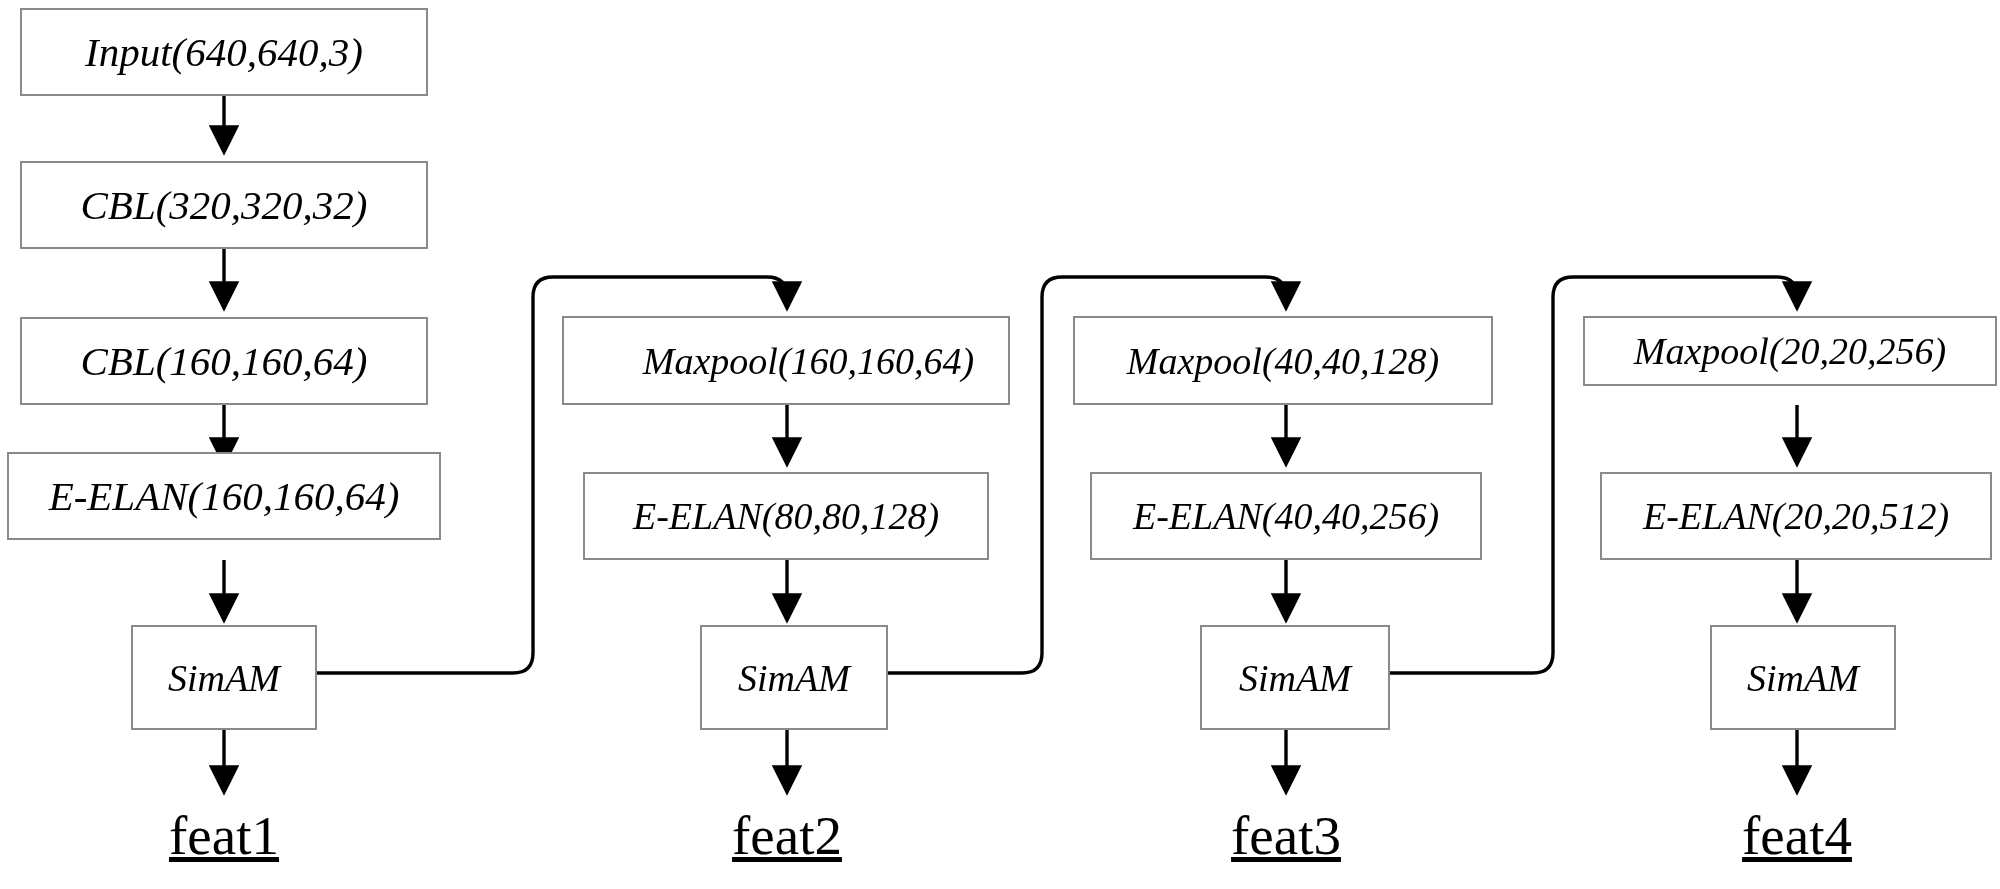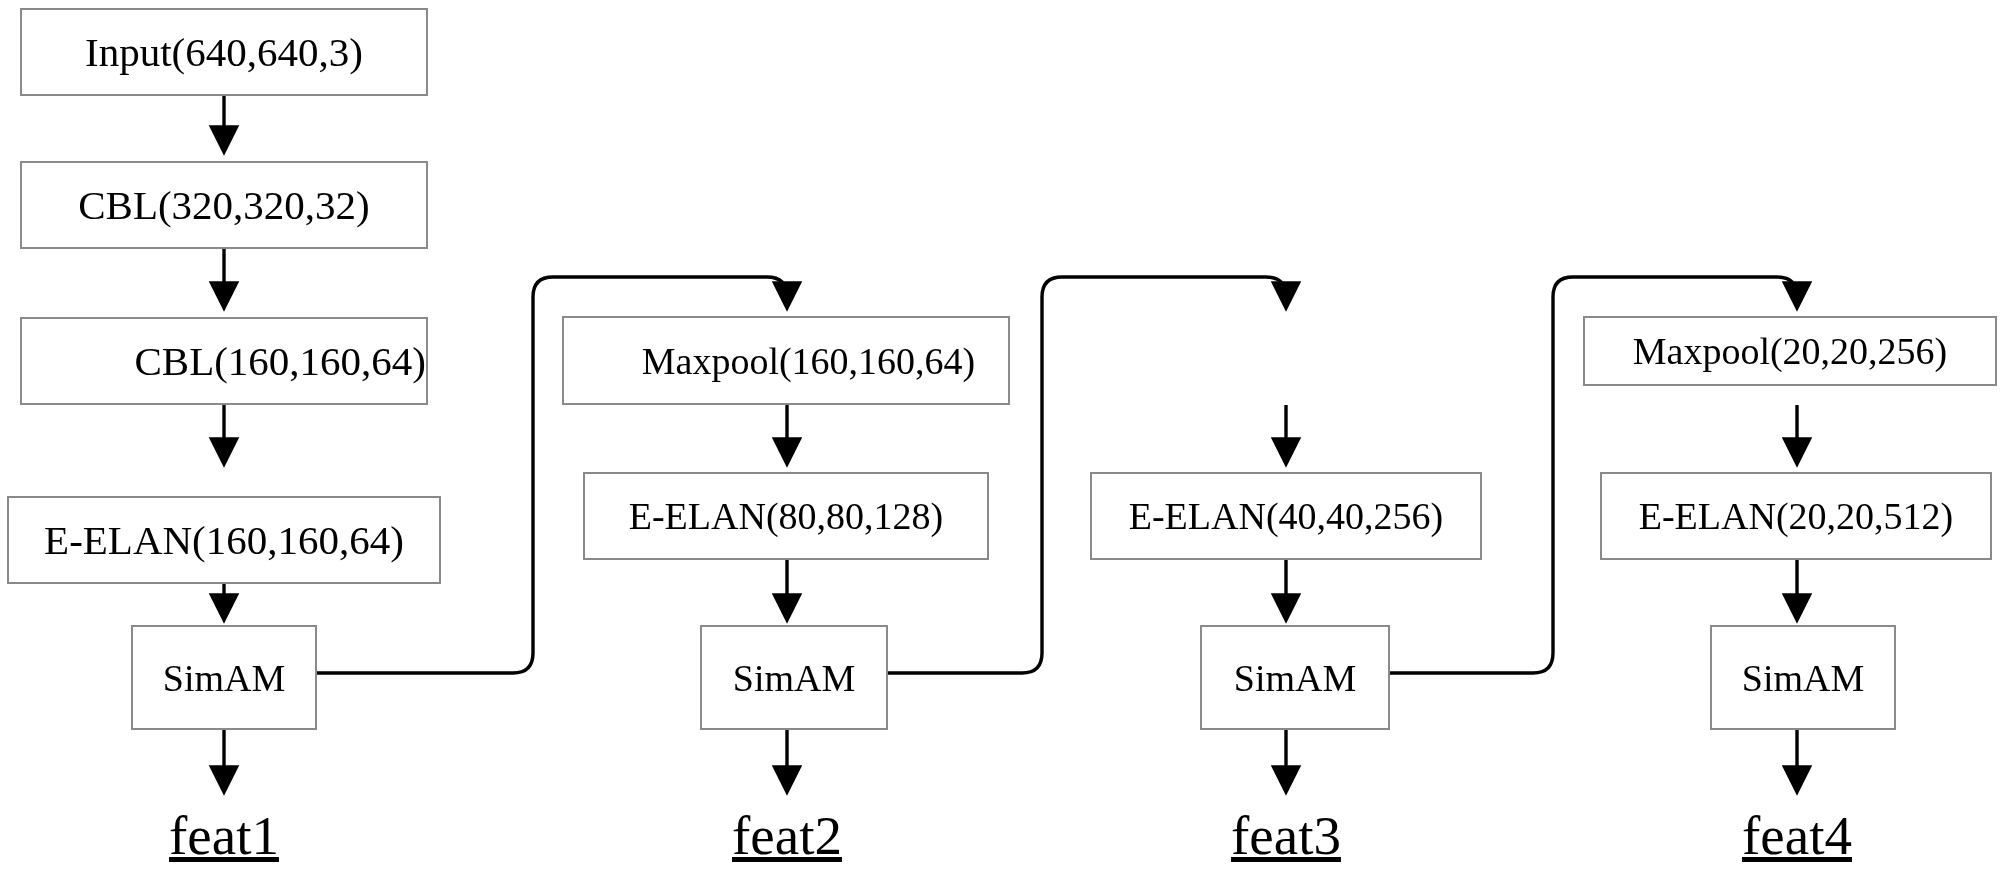--- a/index.html
+++ b/index.html
@@ -6,21 +6,21 @@
   body{width:2000px;height:889px;overflow:hidden;font-family:"Liberation Serif",serif;}
   #stage{position:relative;width:2000px;height:889px;background:#fff;}
   svg.diagram{position:absolute;left:0;top:0;width:2000px;height:889px;}
   .nodebox{
     position:absolute;box-sizing:border-box;
     background:#ffffff;border:2px solid #8a8a8a;
     display:flex;align-items:center;justify-content:center;
     color:#000;font-family:"Liberation Serif",serif;
     line-height:1;white-space:nowrap;
   }
-  .nodebox .lbl{display:block;}
+  .nodebox .lbl{display:block;font-style:italic;}
   .boxlabel-lg{font-size:41px;}
   .boxlabel-md{font-size:38px;}
   .featlabel{
     position:absolute;color:#000;font-family:"Liberation Serif",serif;
     font-size:55px;line-height:1;white-space:nowrap;
     display:flex;align-items:center;justify-content:center;text-decoration:underline;
   }
 </style>
 </head>
 <body>
@@ -63,25 +63,25 @@
   </svg>
 
   <div class="nodebox boxlabel-lg" style="left:20px;top:8px;width:408px;height:88px;">
     <span class="lbl">Input(640,640,3)</span>
   </div>
 
   <div class="nodebox boxlabel-lg" style="left:20px;top:161px;width:408px;height:88px;">
     <span class="lbl">CBL(320,320,32)</span>
   </div>
 
-  <div class="nodebox boxlabel-lg" style="left:20px;top:317px;width:408px;height:88px;justify-content:flex-end;">
+  <div class="nodebox boxlabel-lg" style="left:20px;top:317px;width:408px;height:88px;">
     <span class="lbl">CBL(160,160,64)</span>
   </div>
 
-  <div class="nodebox boxlabel-lg" style="left:7px;top:496px;width:434px;height:88px;">
+  <div class="nodebox boxlabel-lg" style="left:7px;top:452px;width:434px;height:88px;">
     <span class="lbl">E-ELAN(160,160,64)</span>
   </div>
 
   <div class="nodebox boxlabel-md" style="left:131px;top:625px;width:186px;height:105px;">
     <span class="lbl">SimAM</span>
   </div>
 
   <div class="featlabel" style="left:124px;top:800px;width:200px;height:70px;">
     <span class="lbl">feat1</span>
   </div>
@@ -95,20 +95,23 @@
   </div>
 
   <div class="nodebox boxlabel-md" style="left:700px;top:625px;width:188px;height:105px;">
     <span class="lbl">SimAM</span>
   </div>
 
   <div class="featlabel" style="left:687px;top:800px;width:200px;height:70px;">
     <span class="lbl">feat2</span>
   </div>
 
+  <div class="nodebox boxlabel-md" style="left:1073px;top:316px;width:420px;height:89px;">
+    <span class="lbl">Maxpool(40,40,128)</span>
+  </div>
 
   <div class="nodebox boxlabel-md" style="left:1090px;top:472px;width:392px;height:88px;">
     <span class="lbl">E-ELAN(40,40,256)</span>
   </div>
 
   <div class="nodebox boxlabel-md" style="left:1200px;top:625px;width:190px;height:105px;">
     <span class="lbl">SimAM</span>
   </div>
 
   <div class="featlabel" style="left:1186px;top:800px;width:200px;height:70px;">

